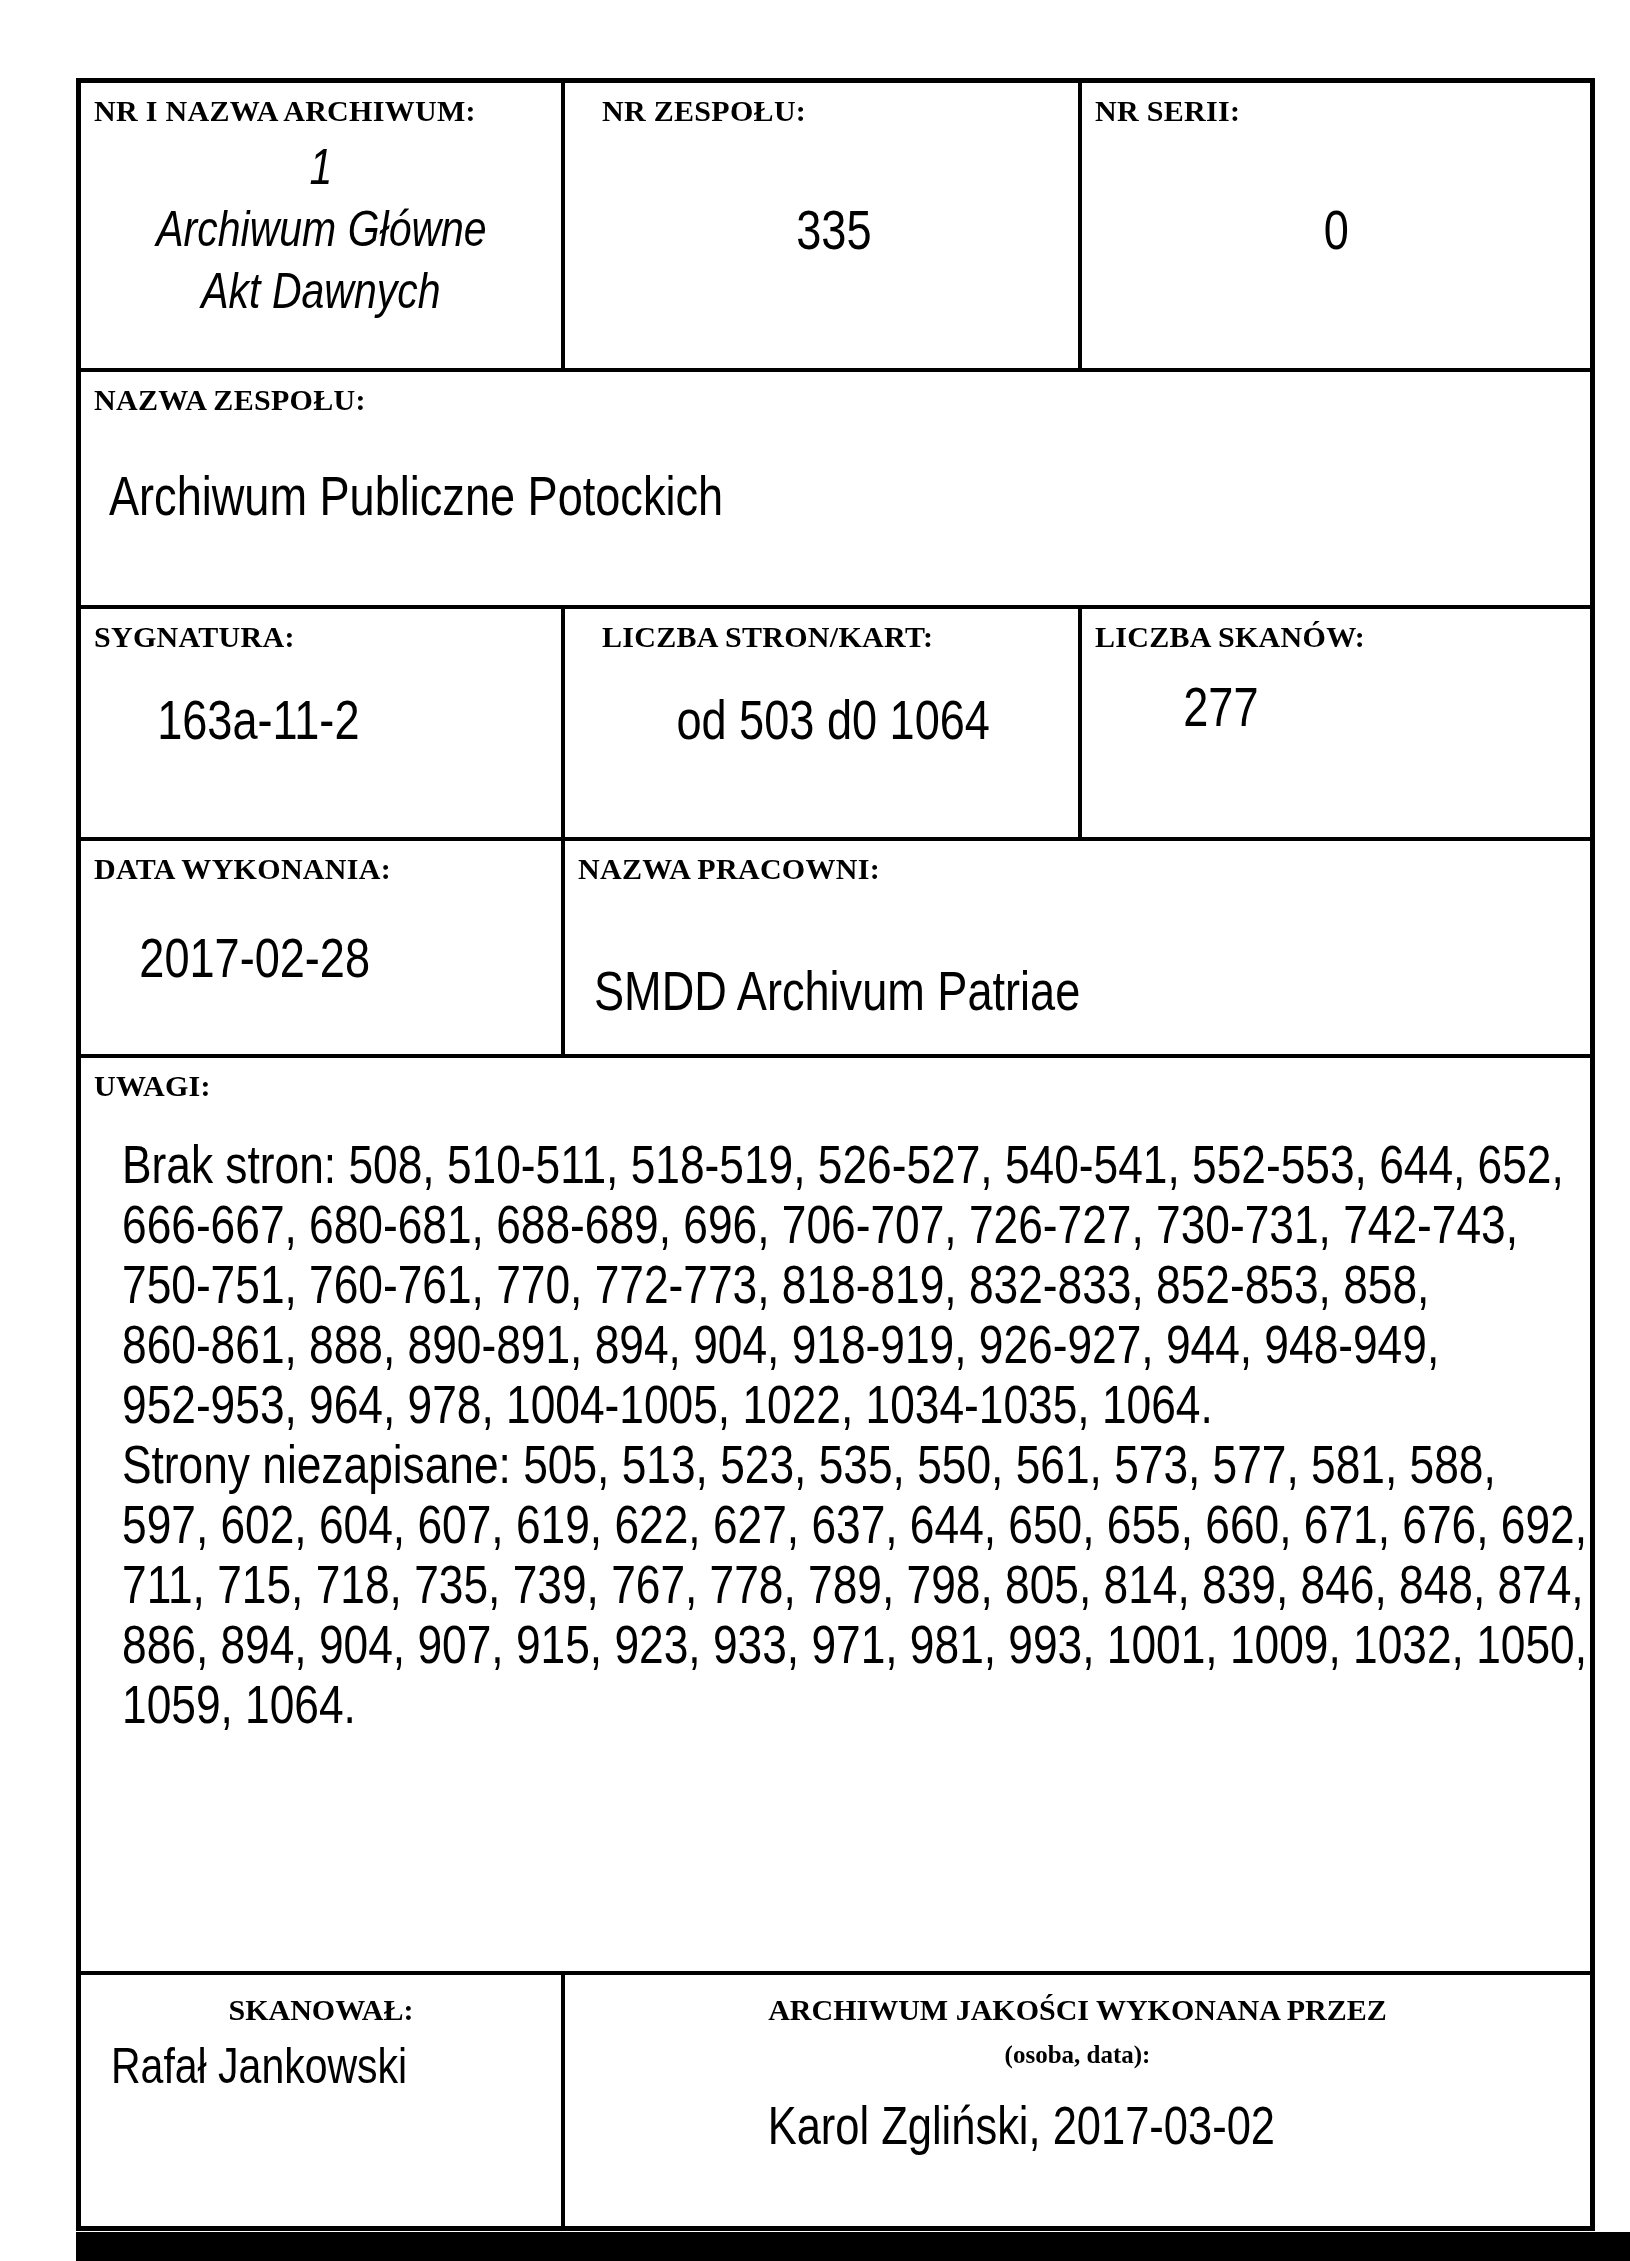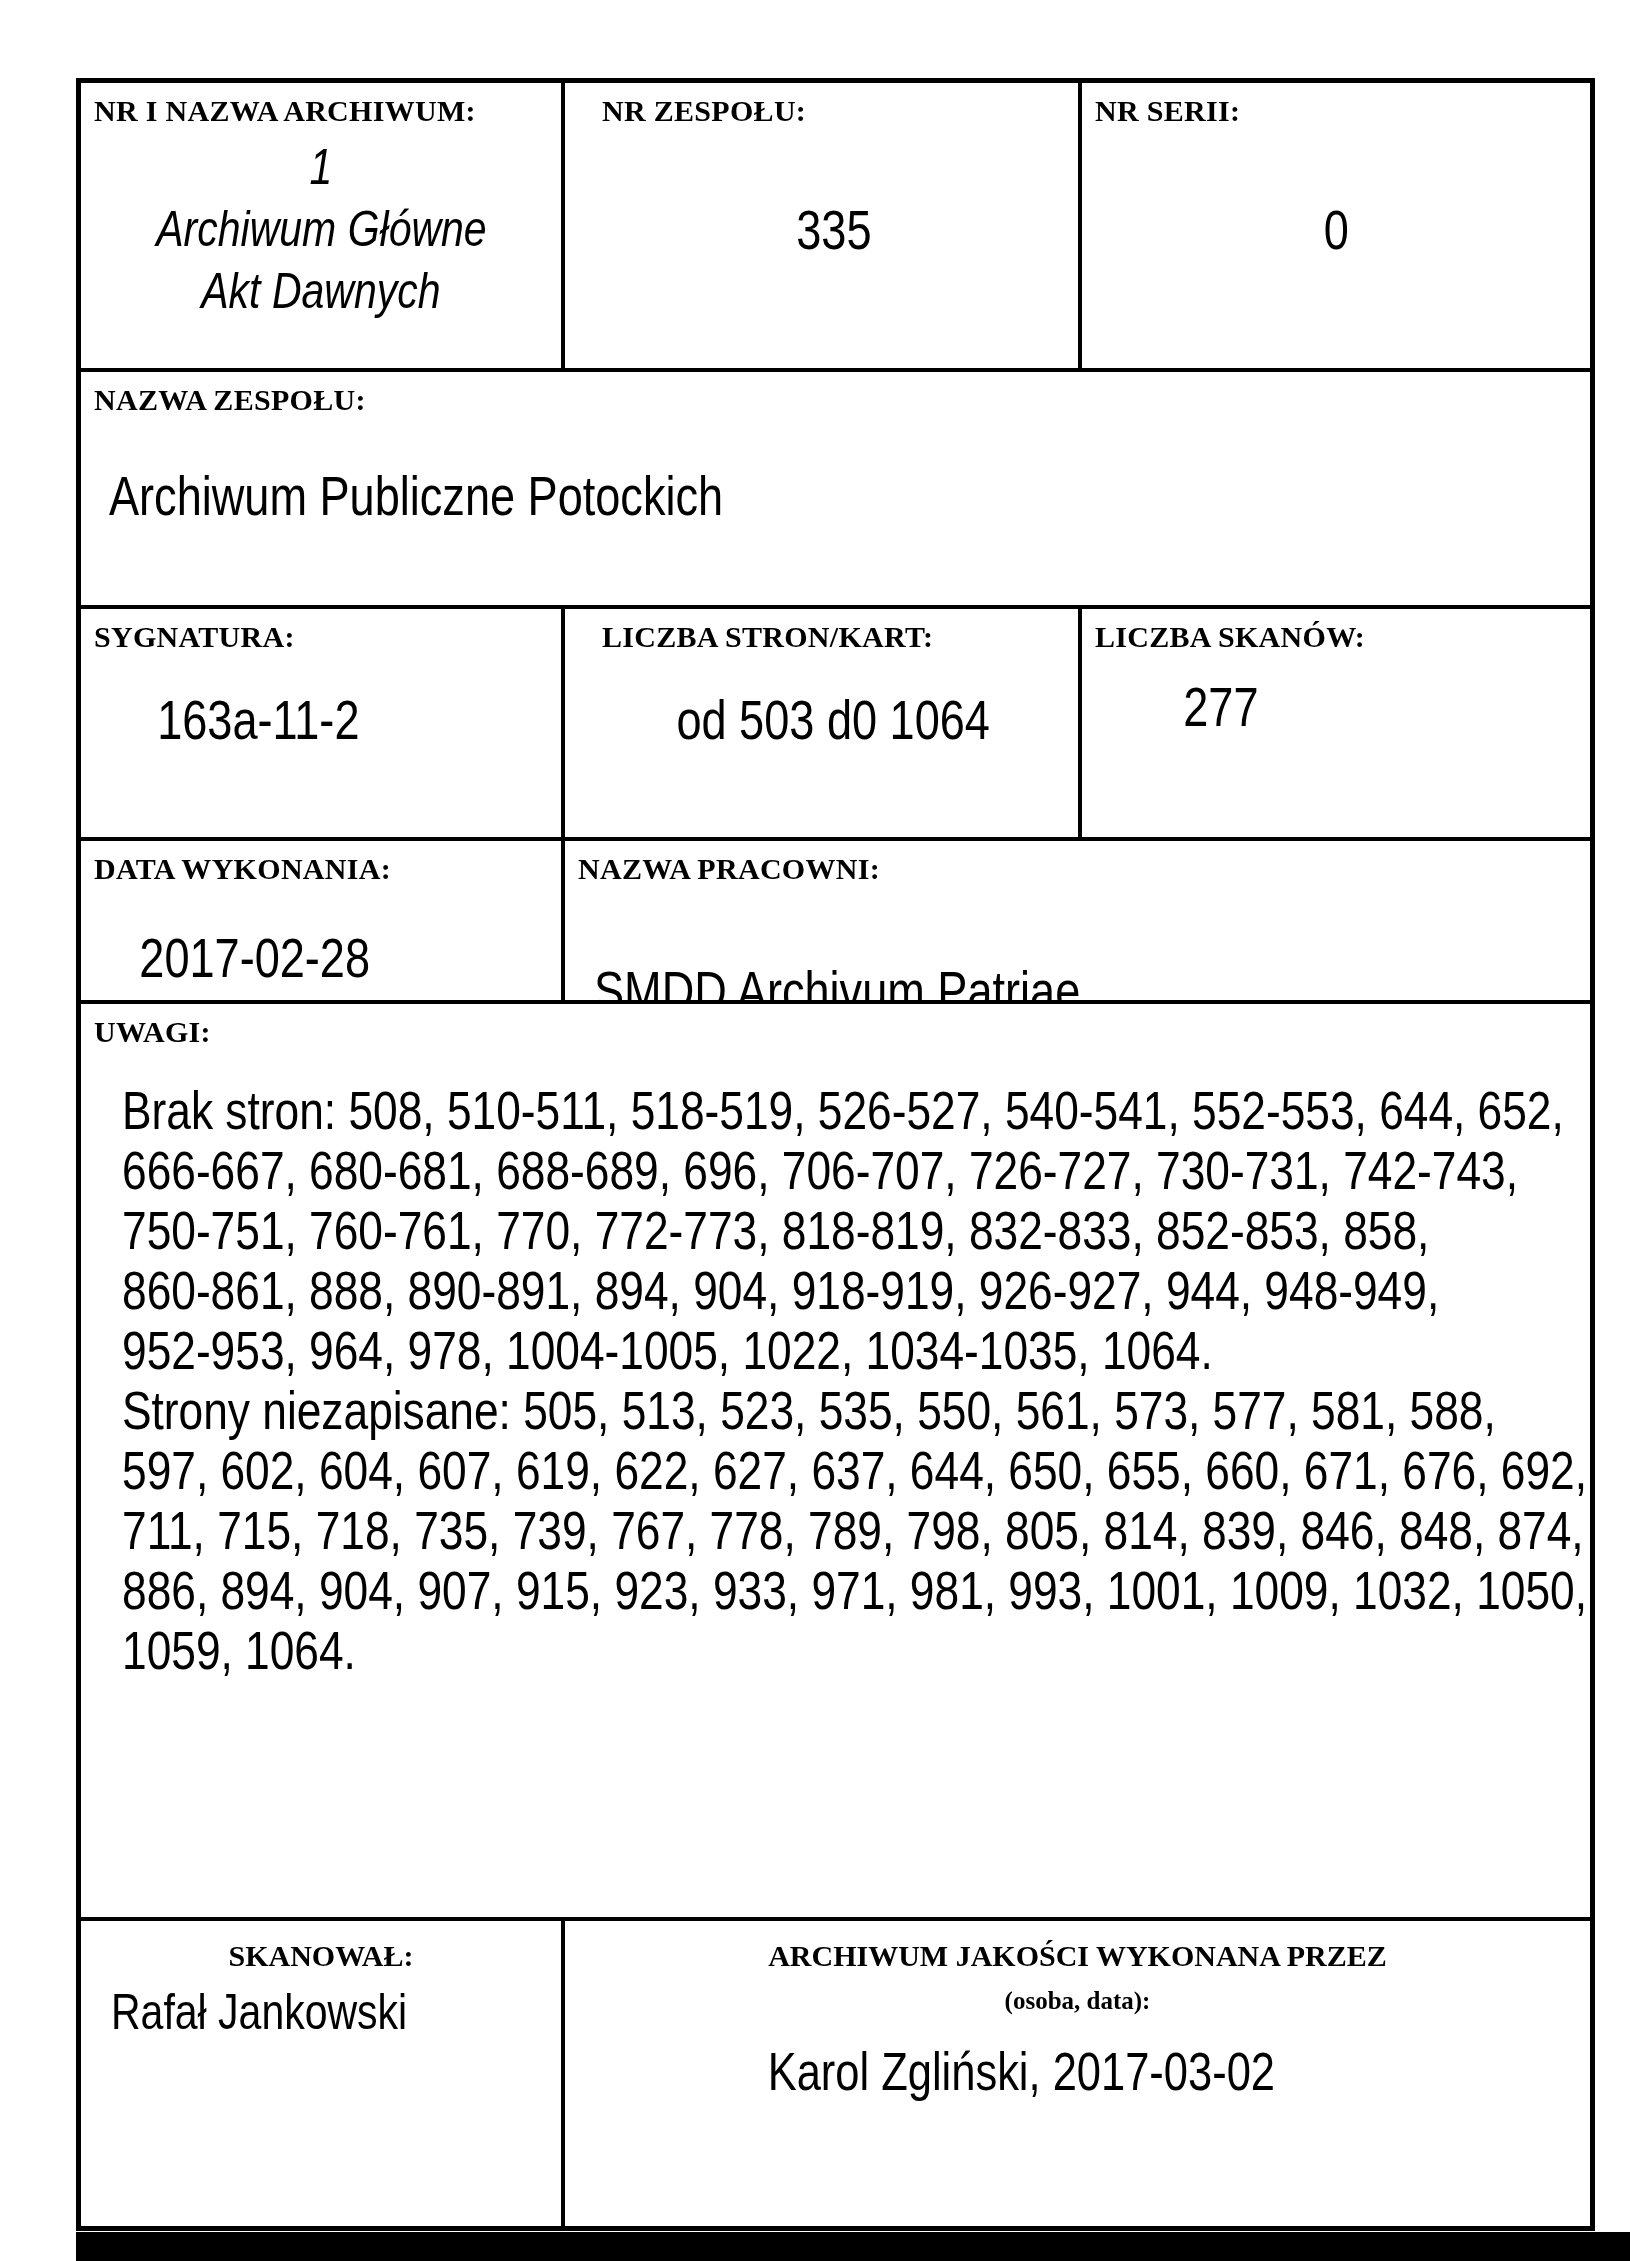--- a/index.html
+++ b/index.html
@@ -16,21 +16,21 @@
     width:1519px; height:2153px;
     border:5.3px solid #000;
     box-sizing:border-box;
     display:flex; flex-direction:column;
   }
   .row { display:flex; box-sizing:border-box; border-bottom:4.6px solid #000; position:relative; }
   .row.last { border-bottom:none; flex:1; }
   .r1 { height:289px; }
   .r2 { height:237px; }
   .r3 { height:232px; }
-  .r4 { height:163px; }
+  .r4 { height:217px; }
   .r5 { height:917px; }
   .cell { position:relative; box-sizing:border-box; overflow:hidden; }
   .c1 { width:484px; border-right:4.6px solid #000; }
   .c2 { width:493px; border-right:4.6px solid #000;margin-left:24px; }
   .c3 { flex:1; }
   .cfull { flex:1; }
 
   .lbl {
     position:absolute; top:10.5px; left:13px;
     font-family:"Liberation Serif", serif;

